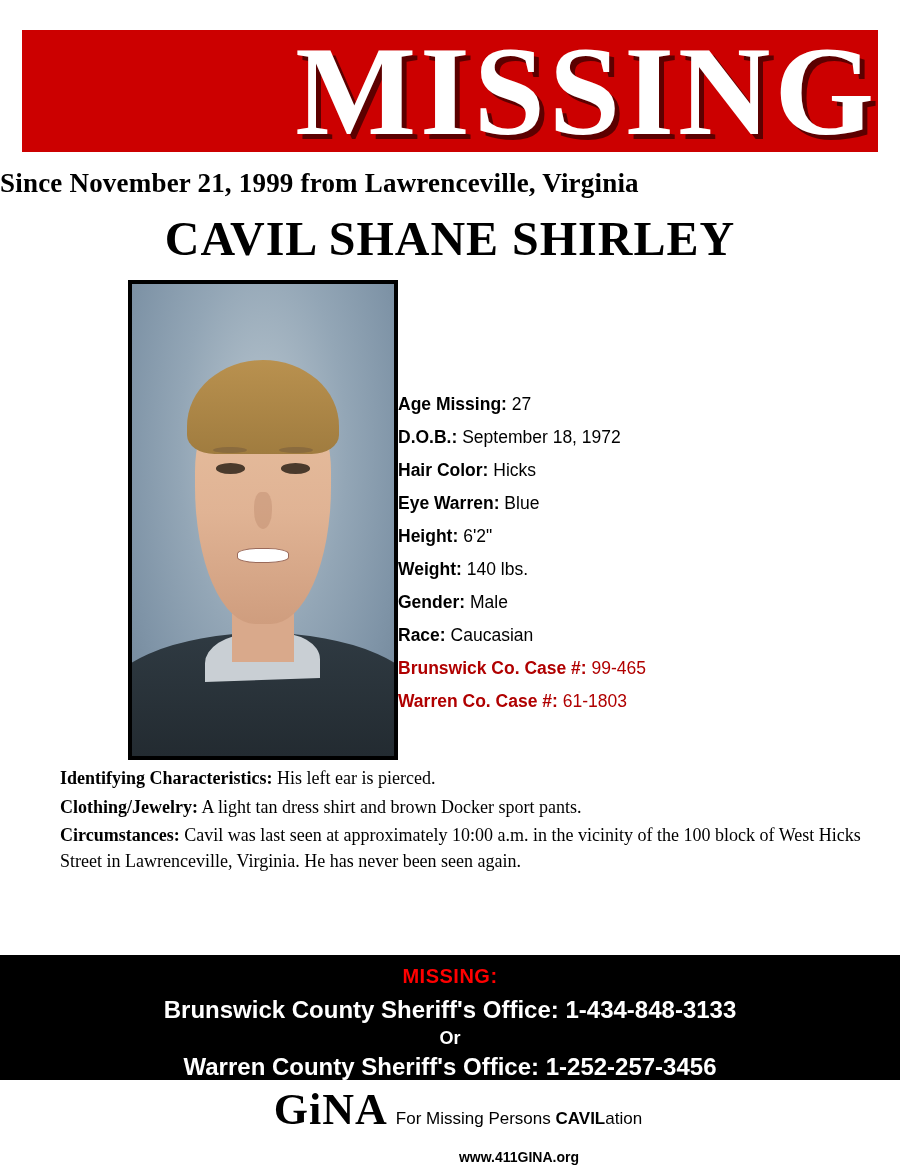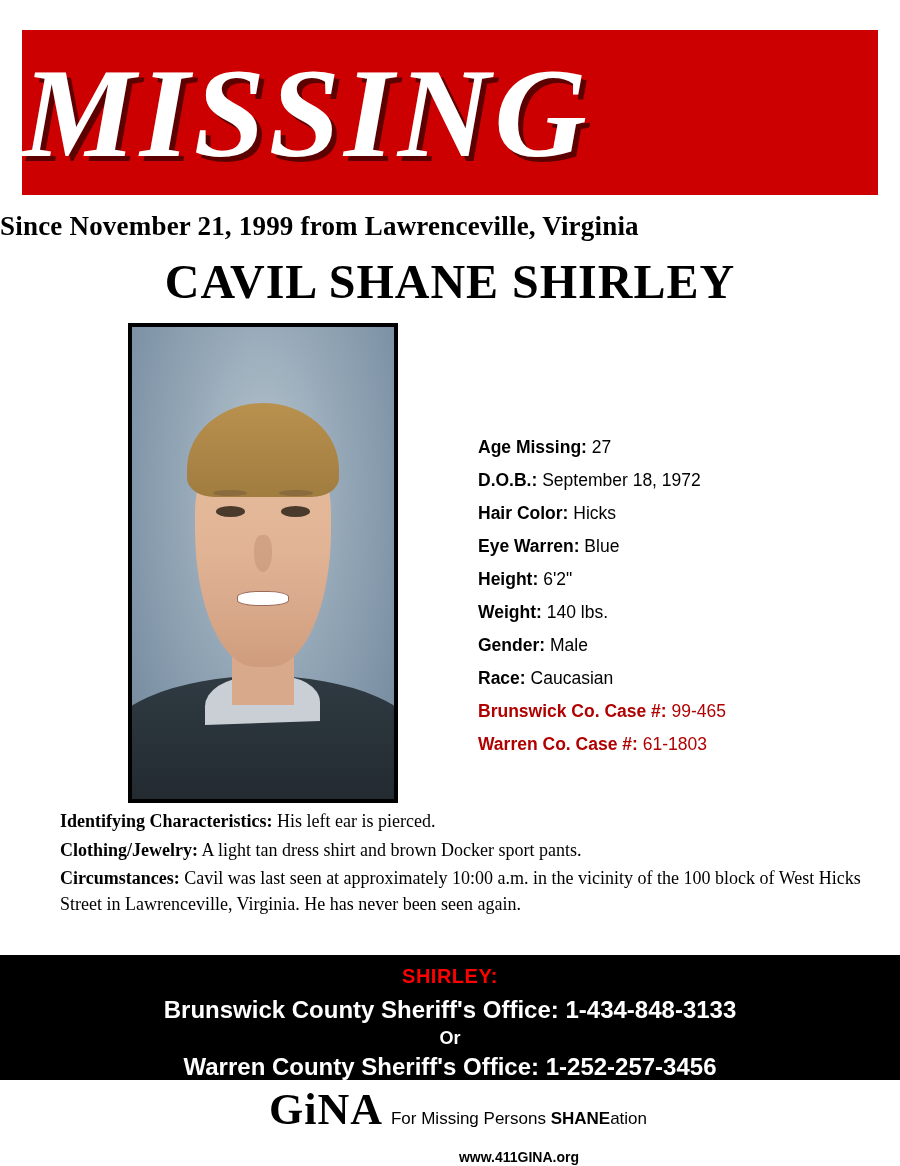--- a/index.html
+++ b/index.html
@@ -18,26 +18,25 @@
     position: relative;
     width: 900px;
     height: 1166px;
     background: #ffffff;
     box-sizing: border-box;
   }
 
   
   .banner {
     margin: 30px 22px 0 22px;
-    height: 165px;
+    height: 122px;
     background: #cc0000;
     display: flex;
     align-items: center;
-    justify-content: flex-start;
-    font-style: italic;
+    justify-content: flex-end;
   }
   .banner-title {
     font-family: "Liberation Serif", serif;
     font-weight: bold;
     font-size: 128px;
     line-height: 1;
     letter-spacing: 4px;
     color: #ffffff;
     text-shadow: 5px 5px 0 rgba(0,0,0,0.55);
     white-space: nowrap;
@@ -152,24 +151,22 @@
   .ph-nose {
     position: absolute;
     left: 46.5%; right: 46.5%;
     top: 44%; height: 8%;
     background: rgba(190,140,110,0.45);
     border-radius: 40% 40% 50% 50%;
   }
 
   .details {
     flex: 1 1 auto;
-    padding-left: 52px;
     padding-top: 116px;
     font-family: "Liberation Sans", sans-serif;
-    margin-left: 28px;
   }
   .detail-row {
     font-size: 17.5px;
     line-height: 1.0;
     margin-bottom: 15.5px;
     white-space: nowrap;
   }
   .detail-label {
     font-weight: bold;
   }
@@ -349,31 +346,31 @@
       <b>Clothing/Jewelry:</b>
       <span>A light tan dress shirt and brown Docker sport pants.</span>
     </p>
     <p>
       <b>Circumstances:</b>
       <span>Cavil was last seen at approximately 10:00 a.m. in the vicinity of the 100 block of West Hicks Street in Lawrenceville, Virginia. He has never been seen again.</span>
     </p>
   </div>
 
   <div class="contact">
-    <div class="contact-heading">SHIRLEY:</div>
+    <div class="contact-heading">MISSING:</div>
     <div class="contact-line">Brunswick County Sheriff's Office: 1-434-848-3133</div>
     <div class="contact-or">Or</div>
     <div class="contact-line">Warren County Sheriff's Office:  1-252-257-3456</div>
   </div>
 
   <div class="footer">
     <div>
       <div class="logo-row">
         <div class="logo-gina">GiNA</div>
         <div class="logo-right">
-          <div class="logo-tag"><span>For Missing Persons </span><b>SHANE</b><span>ation</span></div>
+          <div class="logo-tag"><span>For Missing Persons </span><b>CAVIL</b><span>ation</span></div>
           <div class="logo-url">www.411GINA.org</div>
         </div>
       </div>
     </div>
   </div>
 
 </div>
 
 </body></html>

